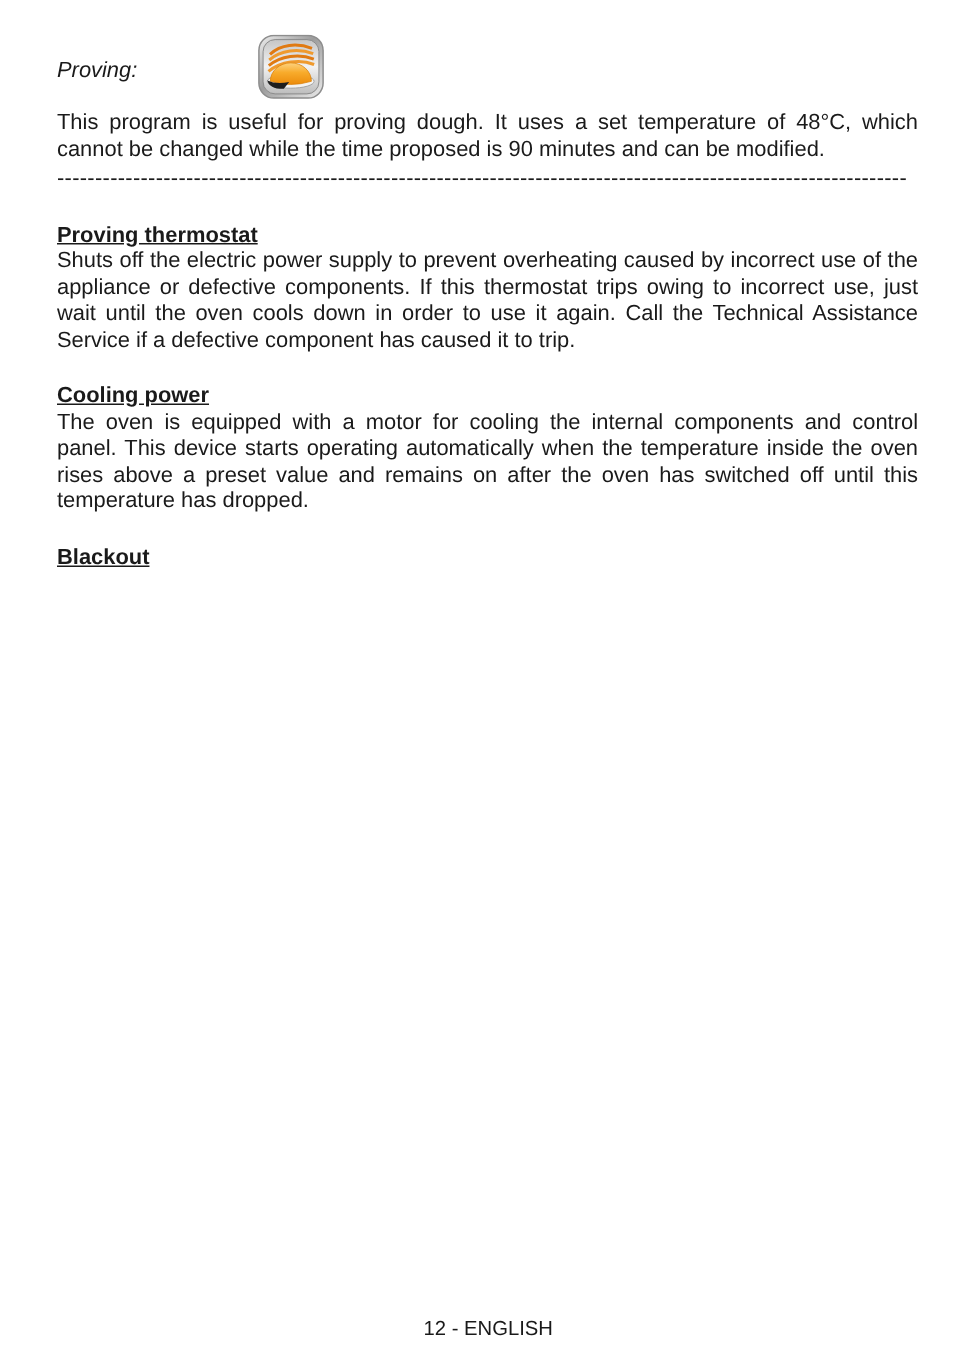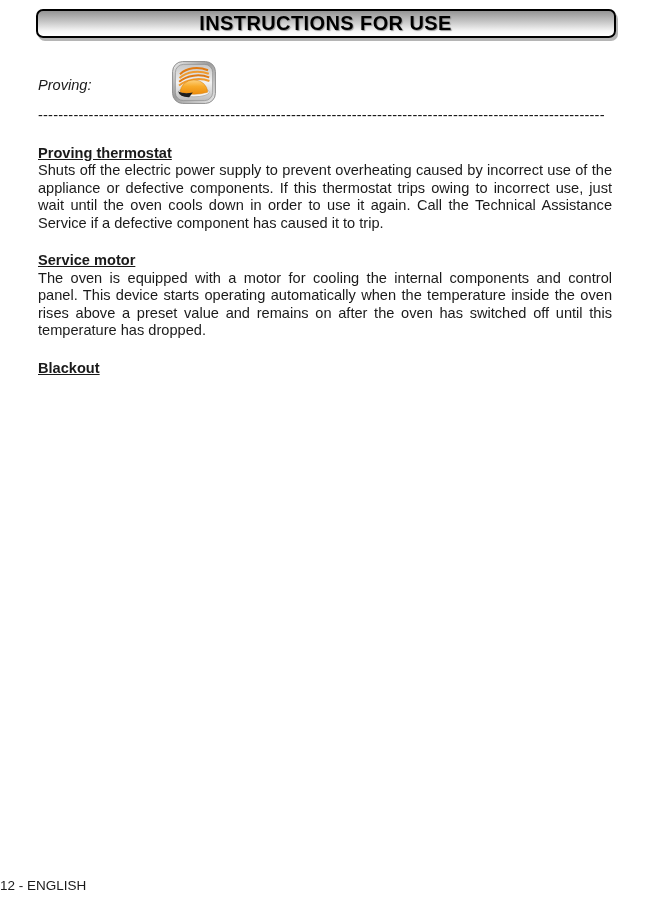--- a/index.html
+++ b/index.html
@@ -83,33 +83,31 @@
     font-weight: bold;
     text-decoration: underline;
     line-height: 17.5px;
   }
   
   .footer {
     position: absolute;
     left: 0;
     right: 0;
     bottom: 15px;
+    text-align: center;
     font-size: 13.5px;
     color: #1a1a1a;
     margin-top: 48px;
   }
 </style>
 </head>
 <body>
 
 <div class="page">
 
-  <div class="titlebar">
-    <span class="title-text">INSTRUCTIONS FOR USE</span>
-  </div>
 
   <div class="content">
 
     <div class="proving-row">
       <span class="proving-label">Proving:</span>
       <span class="proving-icon">
         <svg width="44" height="43" viewBox="0 0 44 43" xmlns="http://www.w3.org/2000/svg" aria-hidden="true">
           <defs>
             <linearGradient id="frameG" x1="0" y1="0" x2="1" y2="1">
               <stop offset="0" stop-color="#efefef"></stop>
@@ -134,27 +132,28 @@
           <path d="M7.5 17 C 15 10.4 27 9 36.8 12.8" fill="none" stroke="#ef9a2e" stroke-width="2"></path>
           <path d="M7.2 20.8 C 15 14.2 27.5 12.6 37.2 16.4" fill="none" stroke="#e07a12" stroke-width="2"></path>
           <path d="M7 24.6 C 15 18 28 16.2 37.4 20" fill="none" stroke="#ef9a2e" stroke-width="2"></path>
           <ellipse cx="21.8" cy="31.2" rx="15.6" ry="4.6" fill="#f3f3f3" stroke="#9a9a9a" stroke-width="0.6"></ellipse>
           <path d="M8.2 31.2 A 13.7 12.3 0 0 1 35.6 31.2 Q 21.8 35.4 8.2 31.2 Z" fill="url(#domeG)" stroke="#d97f08" stroke-width="0.5"></path>
           <path d="M6.3 30.6 Q 7.6 36.4 17.2 36.2 L 20.8 31.6 Q 12 33.4 6.3 30.6 Z" fill="#1e1e1e"></path>
         </svg>
       </span>
     </div>
 
+    <p class="para intro-para">This program is useful for proving dough. It uses a set temperature of 48°C, which cannot be changed while the time proposed is 90 minutes and can be modified.</p>
 
     <div class="dashes">----------------------------------------------------------------------------------------------------------------</div>
 
     <h2 class="section-heading">Proving thermostat</h2>
     <p class="para">Shuts off the electric power supply to prevent overheating caused by incorrect use of the appliance or defective components. If this thermostat trips owing to incorrect use, just wait until the oven cools down in order to use it again. Call the Technical Assistance Service if a defective component has caused it to trip.</p>
 
-    <h2 class="section-heading">Service motor</h2>
+    <h2 class="section-heading">Cooling power</h2>
     <p class="para">The oven is equipped with a motor for cooling the internal components and control panel. This device starts operating automatically when the temperature inside the oven rises above a preset value and remains on after the oven has switched off until this temperature has dropped.</p>
 
     <h2 class="section-heading">Blackout</h2>
 
   </div>
 
   <div class="footer">12 - ENGLISH</div>
 
 </div>
 

